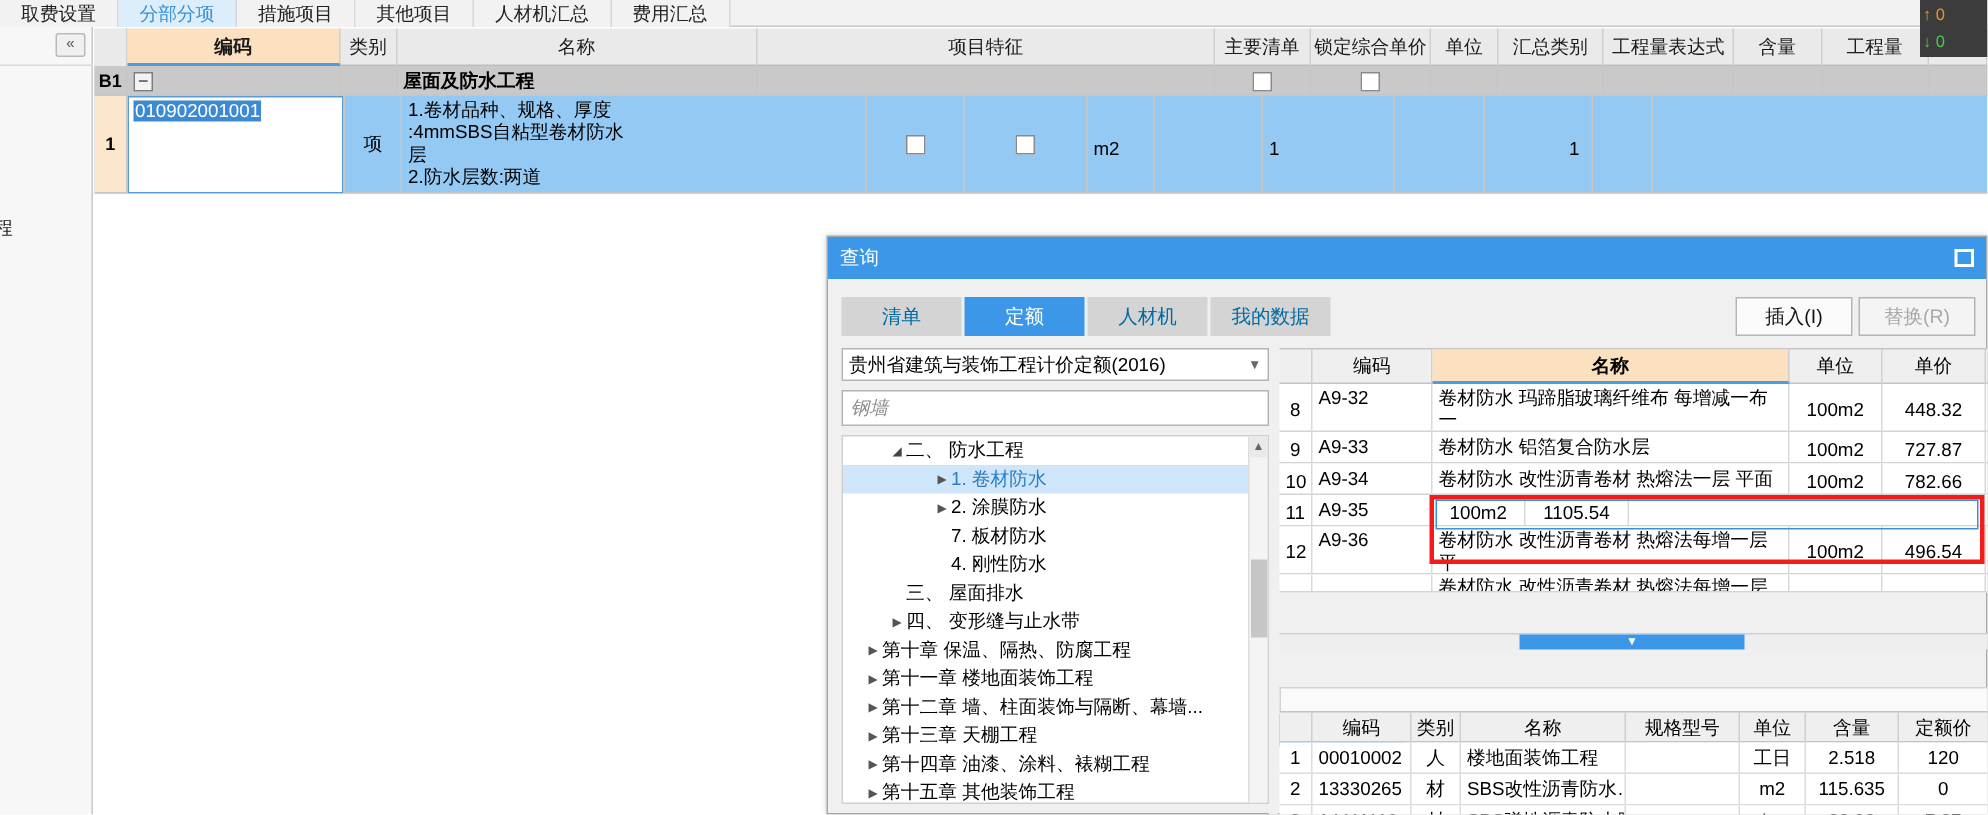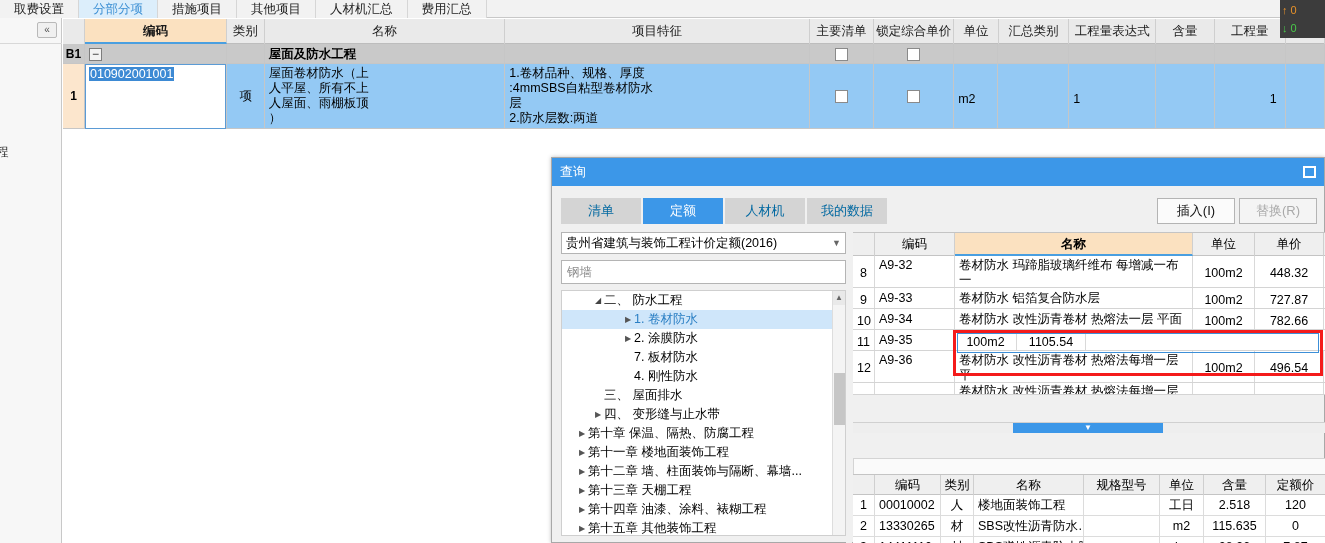--- a/index.html
+++ b/index.html
@@ -132,21 +132,21 @@
     display:flex; align-items:center; padding:0 4px; font-size:12.5px;
   }
   .combo .cv { flex:1; overflow:hidden; white-space:nowrap; }
   .combo .arrow { color:#666; font-size:9px; }
   .searchbox {
     margin-top:6px; width:285px; height:24px; border:1px solid #b4b4b4;
     background:#fff; display:flex; align-items:center; padding:0 5px;
   }
   .searchbox input {
     border:0; outline:0; width:100%; font-size:12.5px;
-    font-family:"Liberation Sans","DejaVu Sans",sans-serif; color:#333;
+    font-family:"Liberation Sans","DejaVu Sans",sans-serif; color:#333;font-style:italic;
   }
   .searchbox input::placeholder { color:#8d8d8d; }
   .treebox {
     margin-top:6px; width:285px; height:246px; background:#fff;
     border:1px solid #cfcfcf; position:relative; overflow:hidden;
   }
   .tnode { height:19px; line-height:19px; display:flex; align-items:center; font-size:12.5px; white-space:nowrap; }
   .tnode.sel { background:#cfe6fa; color:#2a7fc4; }
   .tarrow { width:12px; text-align:center; font-size:8px; color:#555; }
   .tarrow.open { color:#444; }
@@ -285,24 +285,20 @@
       <div class="c" style="width:145px;padding:4px">
         <div class="editbox">
           <span class="sel">010902001001</span>
         </div>
       </div>
       <div class="c" style="width:38px">
         <div class="cellwrap cell-center">
             <span>项</span>
           </div>
       </div>
-      <div class="c multiline" style="width:245px">屋面卷材防水（上
-人平屋、所有不上
-人屋面、雨棚板顶
-）</div>
       <div class="c multiline" style="width:310px">1.卷材品种、规格、厚度
 :4mmSBS自粘型卷材防水
 层
 2.防水层数:两道</div>
       <div class="c" style="width:65px">
         <div class="cellwrap cell-center">
             <span class="chkbox"></span>
           </div>
       </div>
       <div class="c" style="width:82px">

